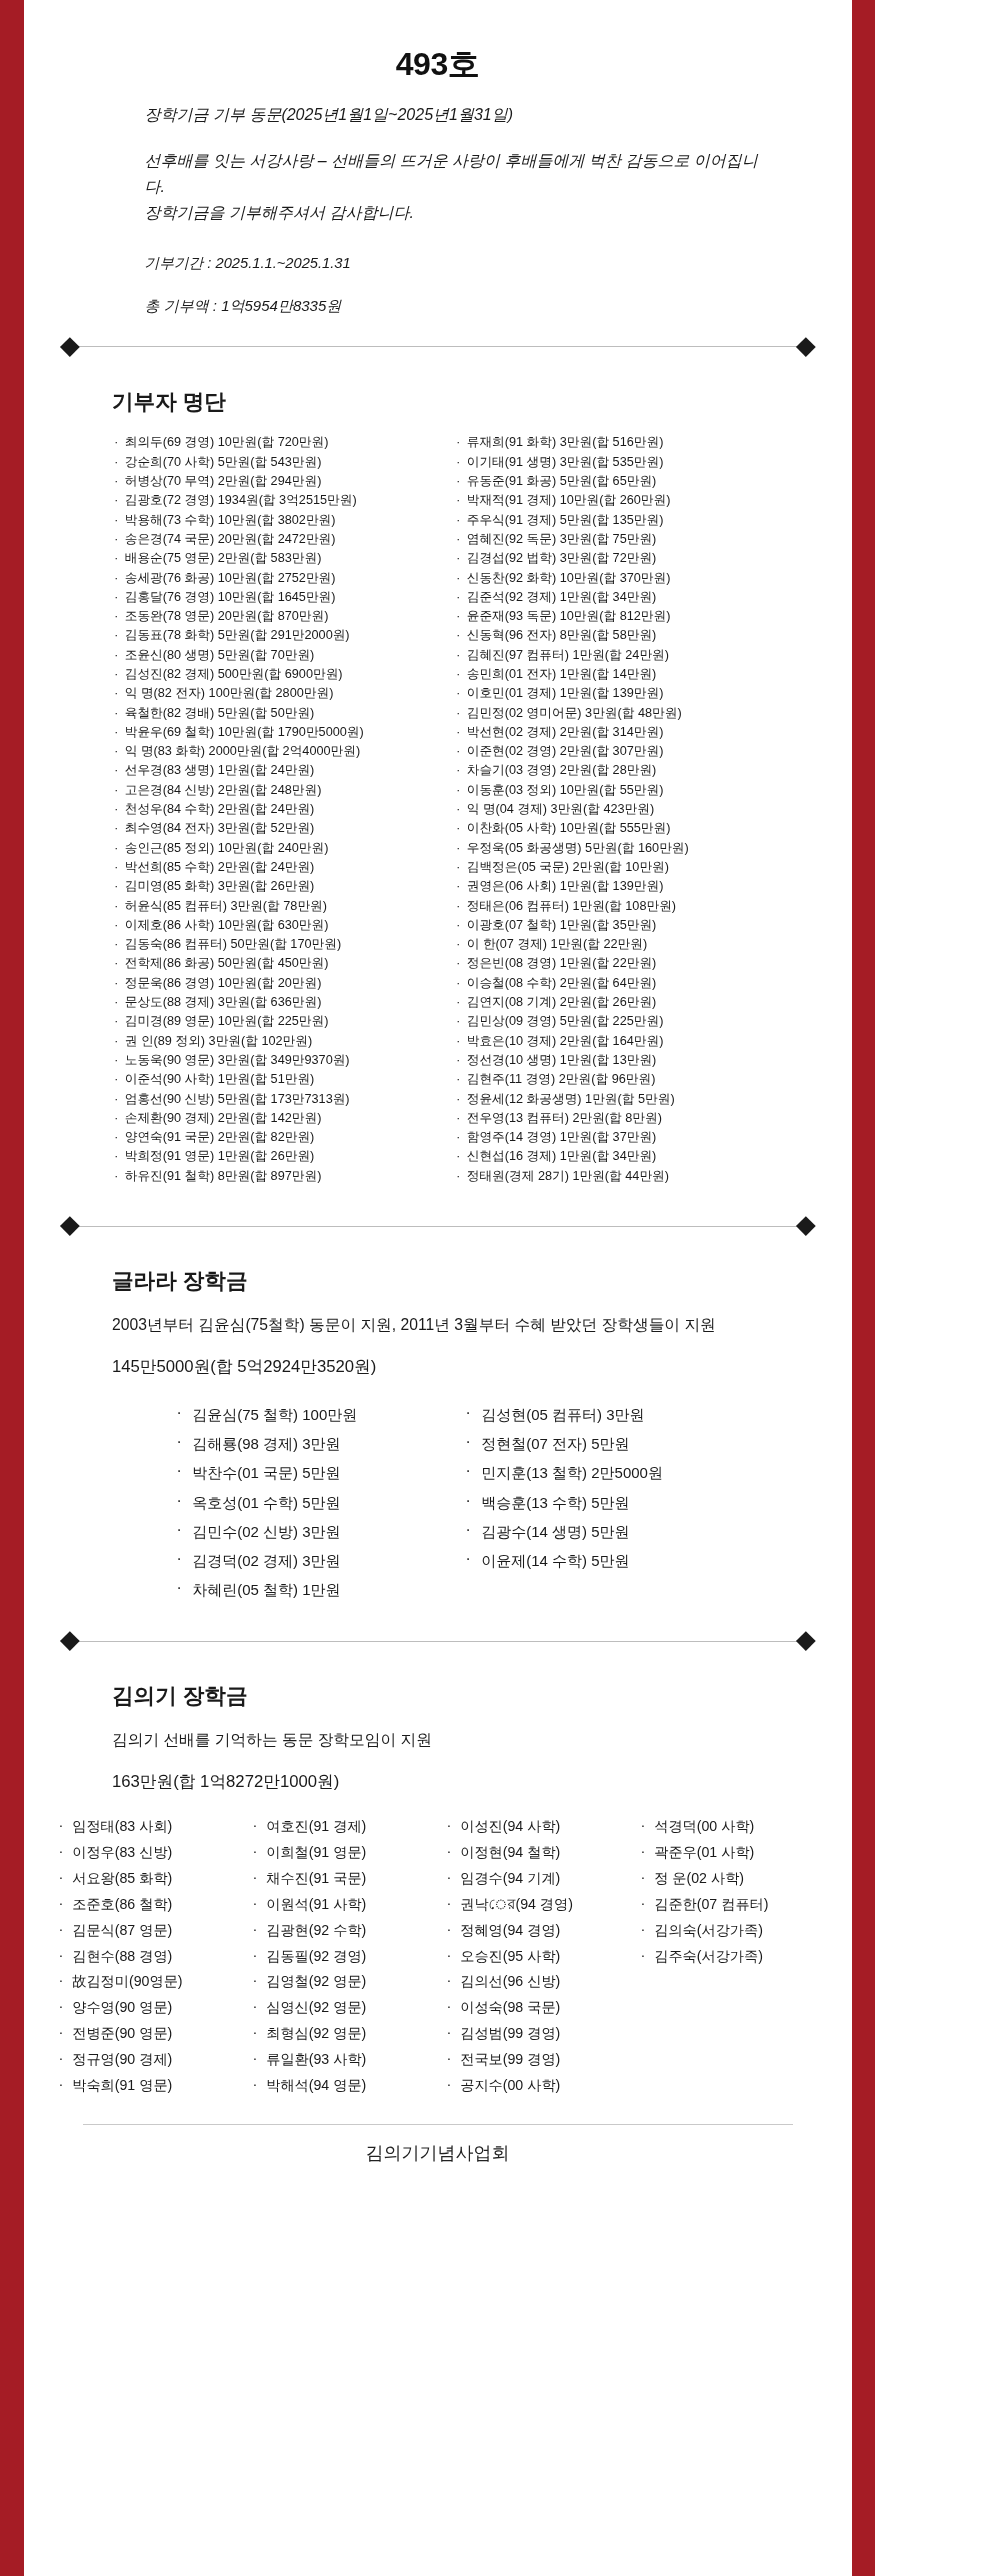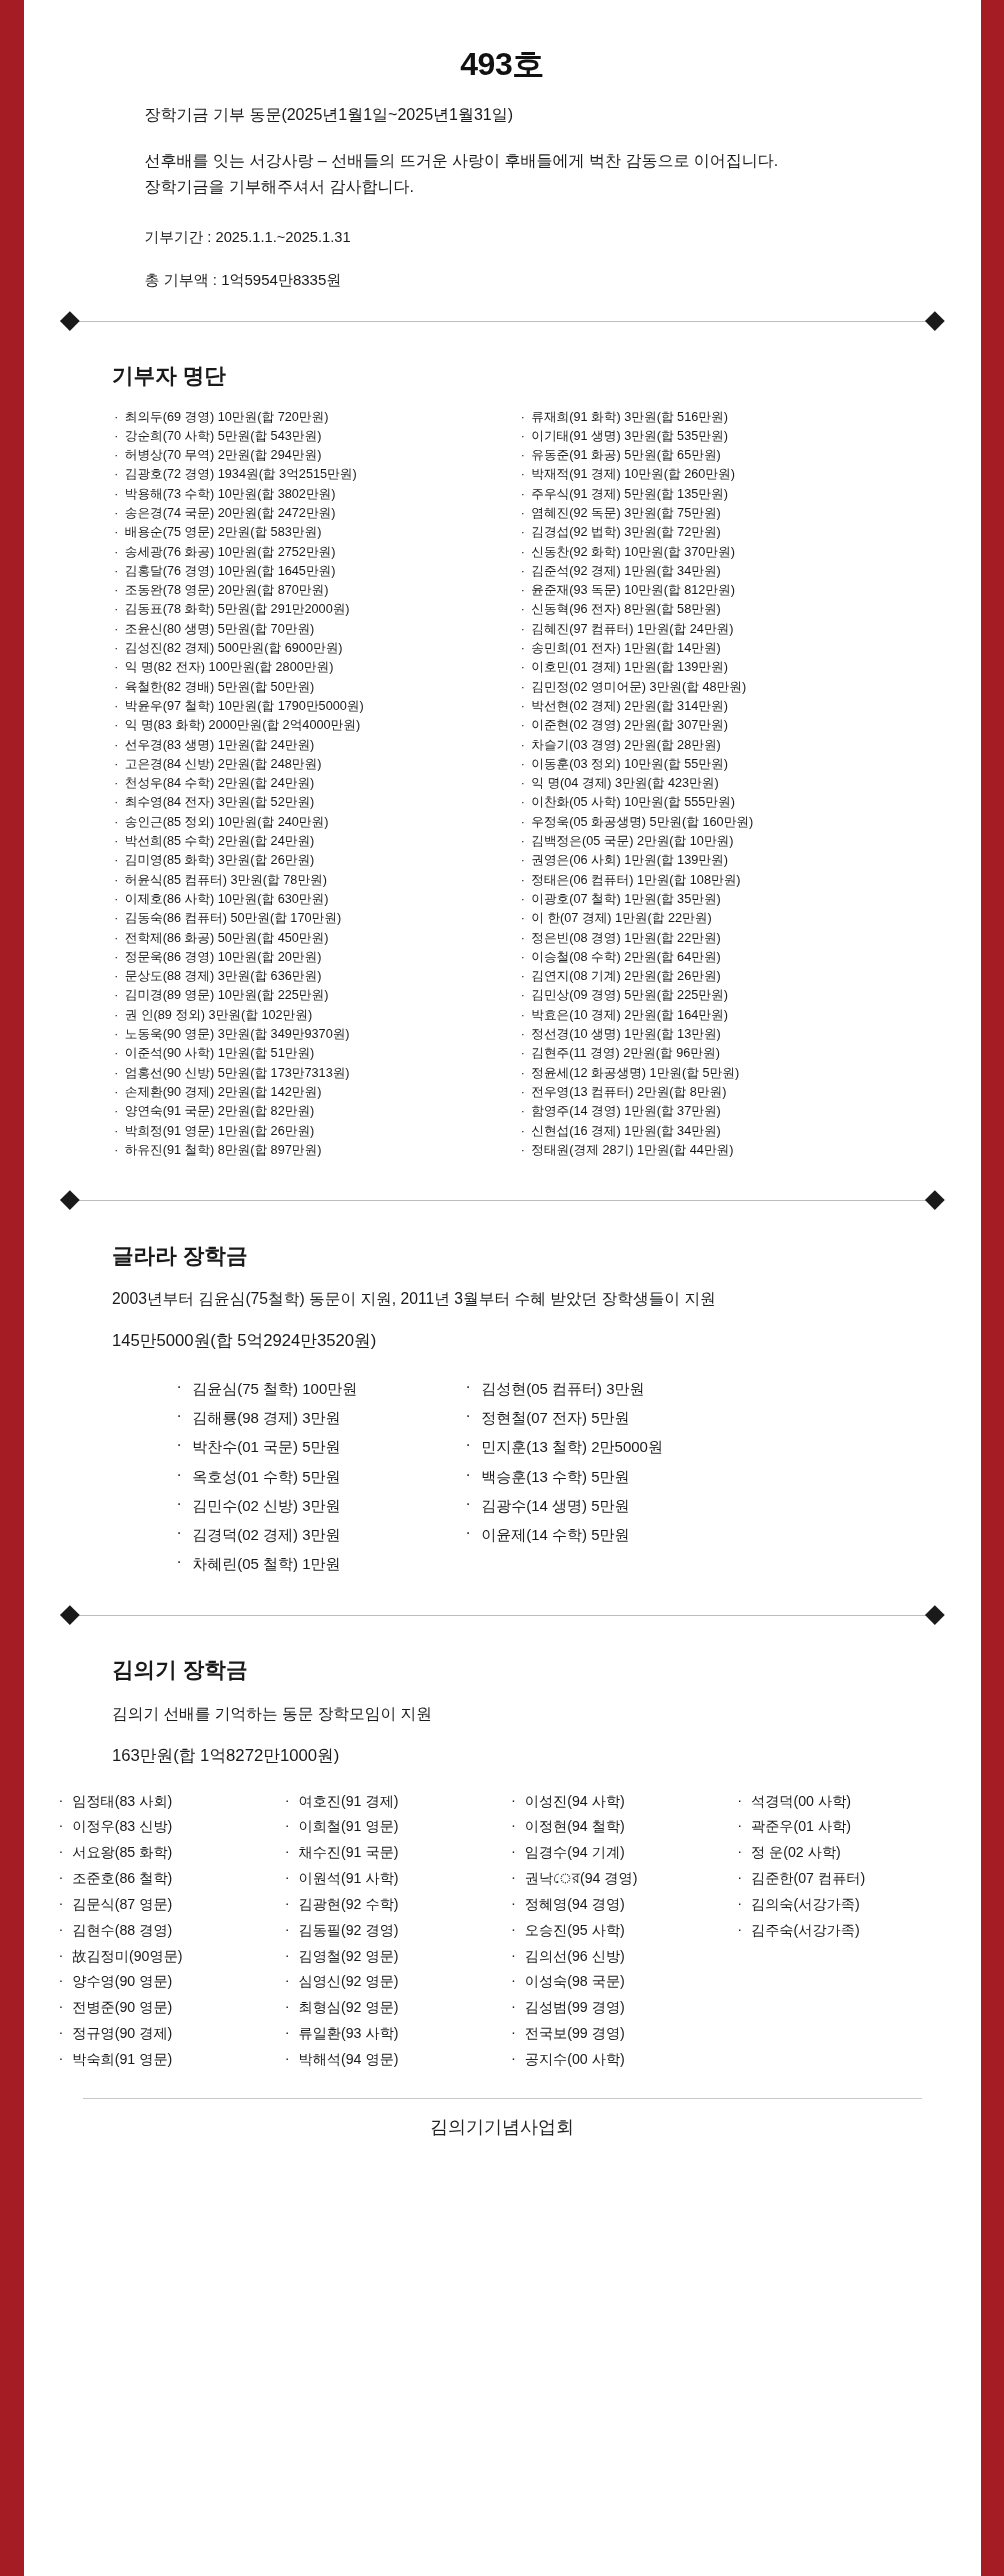--- a/index.html
+++ b/index.html
@@ -5,21 +5,21 @@
   * { box-sizing: border-box; }
   html, body { margin: 0; padding: 0; }
   body {
     width: 1004px;
     background: #ffffff;
     font-family: "Liberation Sans", "DejaVu Sans", sans-serif;
     color: #1a1a1a;
   }
   .page {
     position: relative;
-    width: 1004px;
+    width: 875px;
     min-height: 2576px;
     background: #ffffff;
     overflow: hidden;
   }
   
   .side-bar {
     position: absolute;
     top: 0;
     width: 23.5px;
     height: 100%;
@@ -49,20 +49,21 @@
     font-size: 32px;
     font-weight: bold;
     letter-spacing: -0.5px;
     padding-top: 43px;
     padding-bottom: 15.7px;
     color: #111;
   }
 
   .header-block {
     padding: 0 93px 0 121px;
+    font-style: italic;
   }
   .h-line {
     font-size: 16px;
     line-height: 1.5;
     margin: 0 0 21.6px 0;
     color: #1a1a1a;
   }
   .h-line.strong { font-size: 16px; }
   .h-para {
     font-size: 16px;
@@ -246,21 +247,21 @@
           <div class="donor-item">송은경(74 국문)  20만원(합 2472만원)</div>
           <div class="donor-item">배용순(75 영문)  2만원(합 583만원)</div>
           <div class="donor-item">송세광(76 화공)  10만원(합 2752만원)</div>
           <div class="donor-item">김홍달(76 경영)  10만원(합 1645만원)</div>
           <div class="donor-item">조동완(78 영문)  20만원(합 870만원)</div>
           <div class="donor-item">김동표(78 화학)  5만원(합 291만2000원)</div>
           <div class="donor-item">조윤신(80 생명)  5만원(합 70만원)</div>
           <div class="donor-item">김성진(82 경제)  500만원(합 6900만원)</div>
           <div class="donor-item">익 명(82 전자)  100만원(합 2800만원)</div>
           <div class="donor-item">육철한(82 경배)  5만원(합 50만원)</div>
-          <div class="donor-item">박윤우(97 철학)  10만원(합 1790만5000원)</div>
+          <div class="donor-item">박윤우(69 철학)  10만원(합 1790만5000원)</div>
           <div class="donor-item">익 명(83 화학)  2000만원(합 2억4000만원)</div>
           <div class="donor-item">선우경(83 생명)  1만원(합 24만원)</div>
           <div class="donor-item">고은경(84 신방)  2만원(합 248만원)</div>
           <div class="donor-item">천성우(84 수학)  2만원(합 24만원)</div>
           <div class="donor-item">최수영(84 전자)  3만원(합 52만원)</div>
           <div class="donor-item">송인근(85 정외)  10만원(합 240만원)</div>
           <div class="donor-item">박선희(85 수학)  2만원(합 24만원)</div>
           <div class="donor-item">김미영(85 화학)  3만원(합 26만원)</div>
           <div class="donor-item">허윤식(85 컴퓨터)  3만원(합 78만원)</div>
           <div class="donor-item">이제호(86 사학)  10만원(합 630만원)</div>

